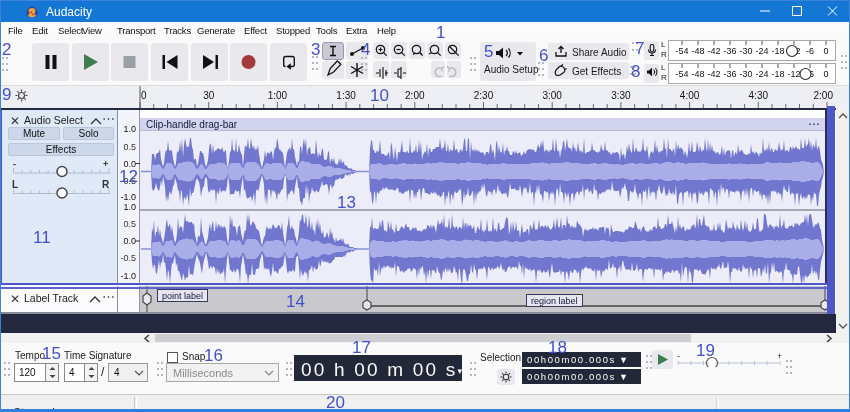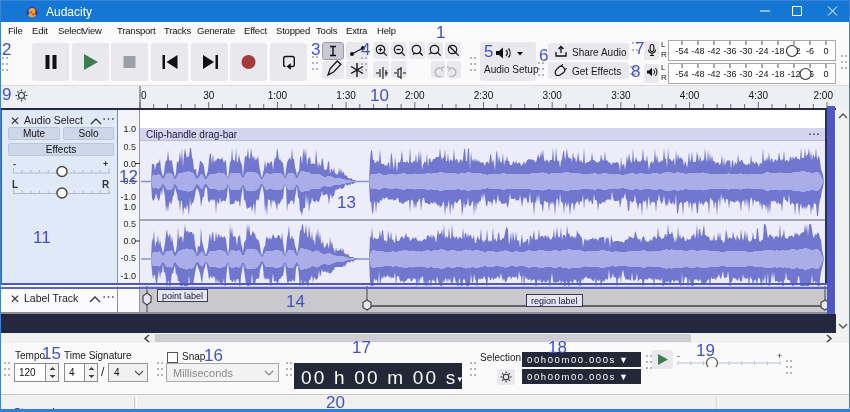--- a/index.html
+++ b/index.html
@@ -25,21 +25,21 @@
 #toolbar { left:0; top:38px; width:850px; height:48px; background:#fafafa; border-bottom:1px solid #dcdcdc; }
 
 
 #timeline { left:0; top:86px; width:850px; height:24px; background:#edeff4; border-bottom:2px solid #262b44; }
 #timeline .tl { position:absolute; top:4px; font-size:10px; color:#111; transform:translateX(-50%); }
 #timeline svg { position:absolute; left:0; top:0; }
 
 
 #trackpanel { left:1px; top:110px; width:117px; height:173px; background:#dfe9f8; border-right:1px solid #8090a8; }
 #vruler { left:118px; top:110px; width:22px; height:173px; background:#f4f4fb; border-right:1px solid #9595a5; }
-#wavearea { left:140px; top:128px; width:685px; height:188px; background:#ecedf8; }
+#wavearea { left:140px; top:118px; width:685px; height:188px; background:#ecedf8; }
 #trackborder { left:0; top:110px; width:827px; height:175px; border-left:2px solid #4d57c8; border-bottom:2px solid #4d57c8; pointer-events:none; z-index:5;}
 #rightdark { left:825px; top:110px; width:2px; height:173px; background:#2a2f52; }
 #rightblue { left:827px; top:106px; width:8px; height:208px; background:#4d57c8; }
 .vlab { position:absolute; right:3px; font-size:9px; color:#333; transform:translateY(-50%); }
 .vlab.b { font-weight:normal; color:#111; }
 
 
 #labelhdr { left:1px; top:286px; width:117px; height:26px; background:#fbfbfd; border-right:1px solid #8090a8;}
 #labelgap { left:118px; top:286px; width:22px; height:26px; background:#fbfbfd; border-right:1px solid #9595a5;}
 #labelarea { left:140px; top:286px; width:687px; height:26px; background:#c9c9cb; }
@@ -393,21 +393,21 @@
       <path d="M1 1 L5 5 L9 1" fill="none" stroke="#555" stroke-width="1.2"></path>
     </svg>
 
   <div class="abs" style="left:167px;top:9px;width:11px;height:11px;background:#fff;border:1px solid #555"></div>
   <span class="lbl" style="left:182px;top:8px">Snap</span>
   <div class="inp" style="left:166px;top:20px;width:113px;height:19px;padding:3px 0 0 6px;background:#f2f2f2;border-color:#a8a8a8;color:#8a8a8a;font-size:11px">Milliseconds</div>
   <svg class="abs" style="left:264px;top:27px" width="10" height="6">
       <path d="M1 1 L5 5 L9 1" fill="none" stroke="#888" stroke-width="1.2"></path>
     </svg>
 
-  <div class="dark" style="left:294px;top:20px;width:168px;height:26px;font-size:19px;letter-spacing:2.2px;padding:4px 0 8px 7px;white-space:nowrap">00 h 00 m 00 s<span style="font-size:9px;letter-spacing:0;vertical-align:2px">▾</span></div>
+  <div class="dark" style="left:294px;top:12px;width:168px;height:26px;font-size:19px;letter-spacing:2.2px;padding:4px 0 8px 7px;white-space:nowrap">00 h 00 m 00 s<span style="font-size:9px;letter-spacing:0;vertical-align:2px">▾</span></div>
 
   <span class="lbl" style="left:480px;top:9px">Selection</span>
   <div class="dark" style="left:522px;top:9px;width:119px;height:15px;font-size:9.5px;letter-spacing:1.6px;padding:2px 0 0 5px;white-space:nowrap">00h00m00.000s<span style="letter-spacing:0;margin-left:3px;font-size:9px">▼</span></div>
   <div class="dark" style="left:522px;top:26px;width:119px;height:15px;font-size:9.5px;letter-spacing:1.6px;padding:2px 0 0 5px;white-space:nowrap">00h00m00.000s<span style="letter-spacing:0;margin-left:3px;font-size:9px">▼</span></div>
   <div class="tbtn" style="left:497px;top:26px;width:18px;height:16px"></div>
   <svg class="abs" style="left:499px;top:27px" width="14" height="14" viewBox="0 0 15 15">
     <g fill="none" stroke="#333" stroke-width="1.2">
       <circle cx="7.5" cy="7.5" r="3"></circle>
       <path d="M7.5 1.5 v2 M7.5 11.5 v2 M1.5 7.5 h2 M11.5 7.5 h2 M3.3 3.3 l1.4 1.4 M10.3 10.3 l1.4 1.4 M11.7 3.3 l-1.4 1.4 M4.7 10.3 l-1.4 1.4"></path>
     </g>

